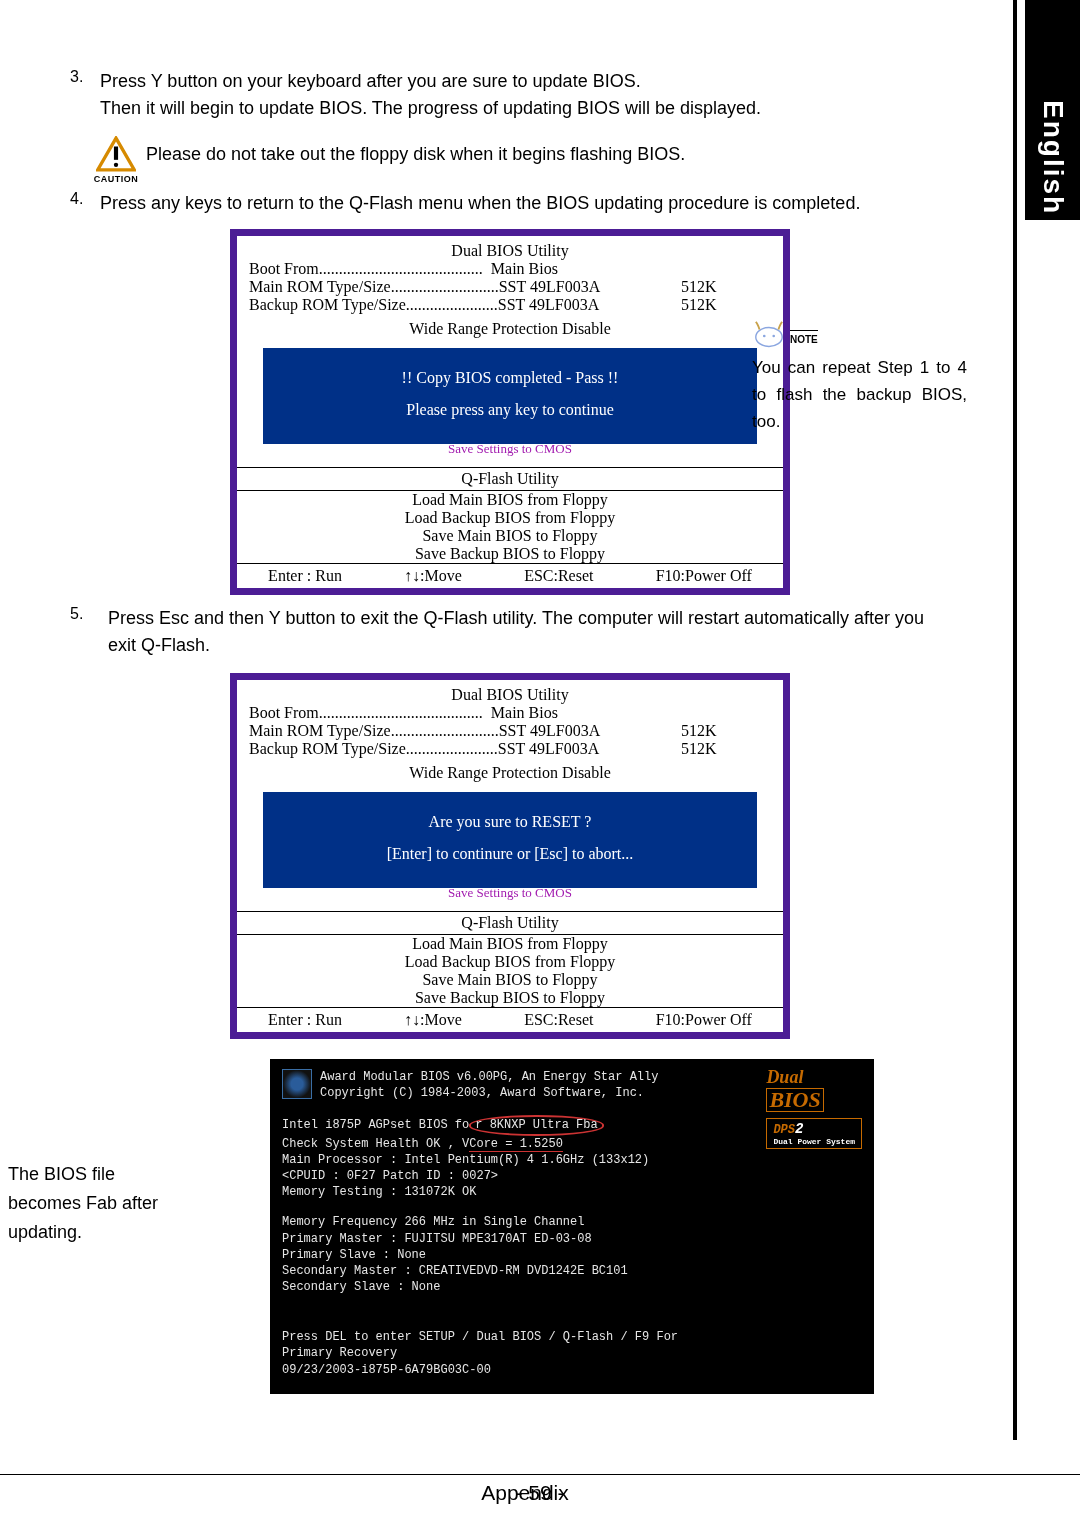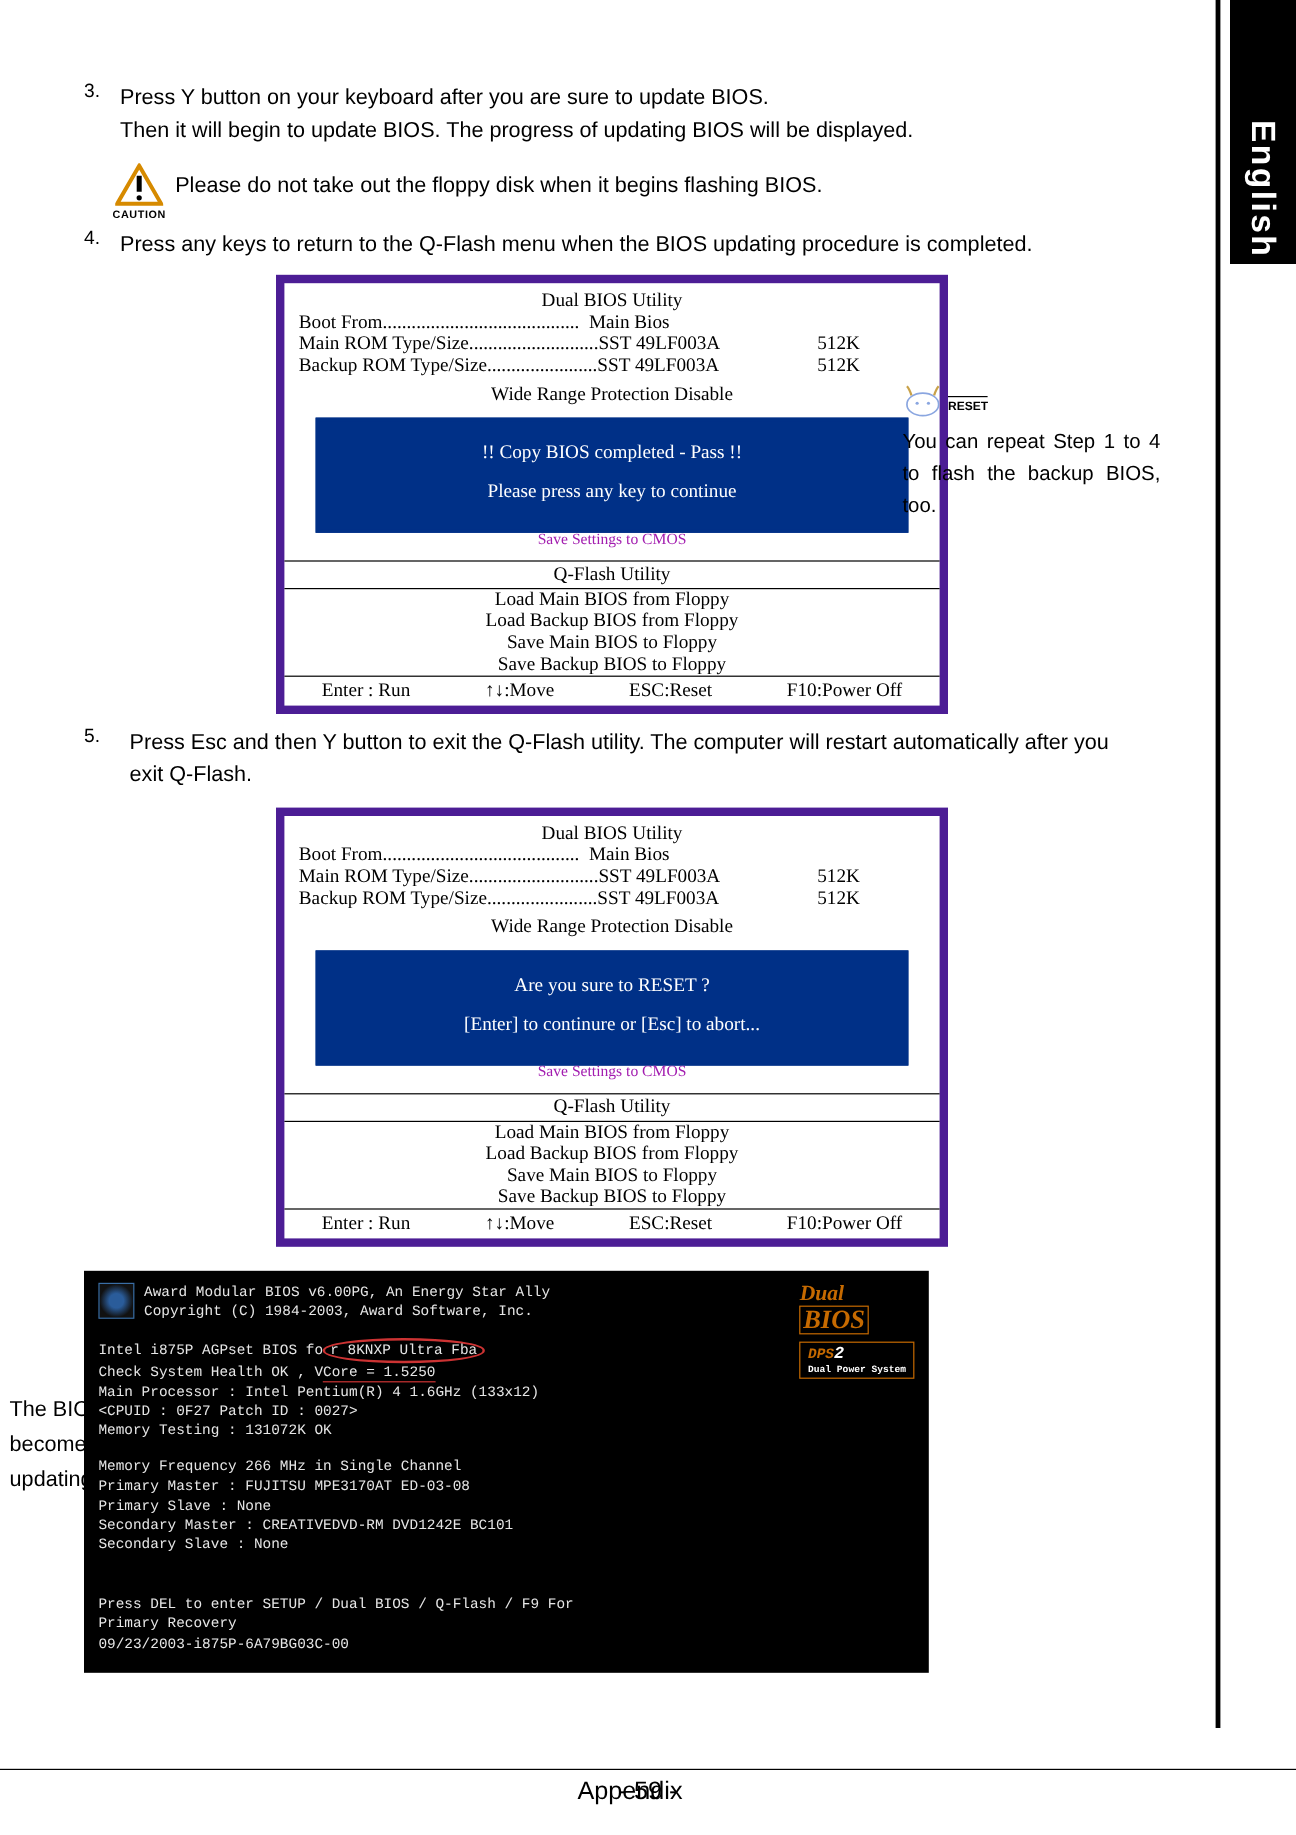--- a/index.html
+++ b/index.html
@@ -24,21 +24,21 @@
   .alert{border:3px solid #003087;background:#003087;color:#fff;text-align:center;padding:18px 10px 22px;margin:0 14px;font-weight:normal;font-family:'Times New Roman',serif}
   .underbar{text-align:center;font-size:13px;color:#a21caf;margin-top:-3px;padding:0 14px 4px}
   .sep{border-top:1px solid #000}
   .menu-item{text-align:center}
   .footer-keys{display:flex;justify-content:space-around;padding:3px 0}
   .note-block{position:absolute;left:752px;top:320px;width:215px;font-size:17px;line-height:1.6}
   .note-head{display:flex;align-items:flex-end;gap:4px;margin-bottom:6px}
   .note-face{width:34px;height:28px;display:inline-block}
   .note-label{font-size:10px;font-weight:bold;border-top:1px solid #000;padding-top:1px}
   .bios-wrap2{width:560px;margin:14px 0 20px 160px}
-  .post{width:704px;background:#000;color:#fff;font-family:'Courier New',monospace;font-size:12px;padding:10px 12px 16px;position:relative;min-height:300px}
+  .post{width:604px;margin-left:200px;background:#000;color:#fff;font-family:'Courier New',monospace;font-size:12px;padding:10px 12px 16px;position:relative;min-height:300px}
   .post-logo{width:30px;height:30px;display:inline-block;border:1px solid #3a6ea5;background:radial-gradient(circle,#2a5c9a 30%,#111 70%);vertical-align:top;margin-right:8px}
   .post-hdr{display:flex;align-items:flex-start}
   .post-right{position:absolute;right:12px;top:8px;text-align:left}
   .dual-badge{font-style:italic;font-weight:bold;font-family:'Times New Roman',serif}
   .dual-badge .d1{color:#c66a00;font-size:18px}
   .dual-badge .d2{color:#c66a00;font-size:22px;border:1px solid #c66a00;padding:0 2px;display:inline-block;line-height:1}
   .dps{margin-top:6px;display:inline-block;border:1px solid #c66a00;padding:2px 6px;color:#c66a00;font-weight:bold;font-style:italic}
   .dps sub{color:#fff;font-size:8px;font-style:normal;display:block}
   .redcirc{display:inline-block;border:2px solid #c33;border-radius:50%;padding:0 4px}
   .post p{font-size:12px;line-height:1.35;color:#e6e6e6}
@@ -130,21 +130,21 @@
     <div class="note-head">
       <span class="note-face">
         <svg viewBox="0 0 36 30">
             <ellipse cx="18" cy="18" rx="14" ry="10" fill="none" stroke="#8aa6e0" stroke-width="1.5"></ellipse>
             <path d="M8 10 Q6 4 4 2" fill="none" stroke="#c9a24a" stroke-width="2"></path>
             <path d="M28 10 Q30 4 32 2" fill="none" stroke="#c9a24a" stroke-width="2"></path>
             <circle cx="13" cy="17" r="1.4" fill="#8aa6e0"></circle>
             <circle cx="23" cy="17" r="1.4" fill="#8aa6e0"></circle>
           </svg>
       </span>
-      <span class="note-label">RESET</span>
+      <span class="note-label">NOTE</span>
     </div>
     <div style="text-align:justify">You can repeat Step 1 to 4 to flash the backup BIOS, too.</div>
   </div>
 
   <div class="step" style="margin-top:6px">
     <div class="num" style="min-width:30px">5.</div>
     <p>Press Esc and then Y button to exit the Q-Flash utility. The computer will restart automatically after you exit Q-Flash.</p>
   </div>
 
   <div class="bios-box bios-wrap2">

